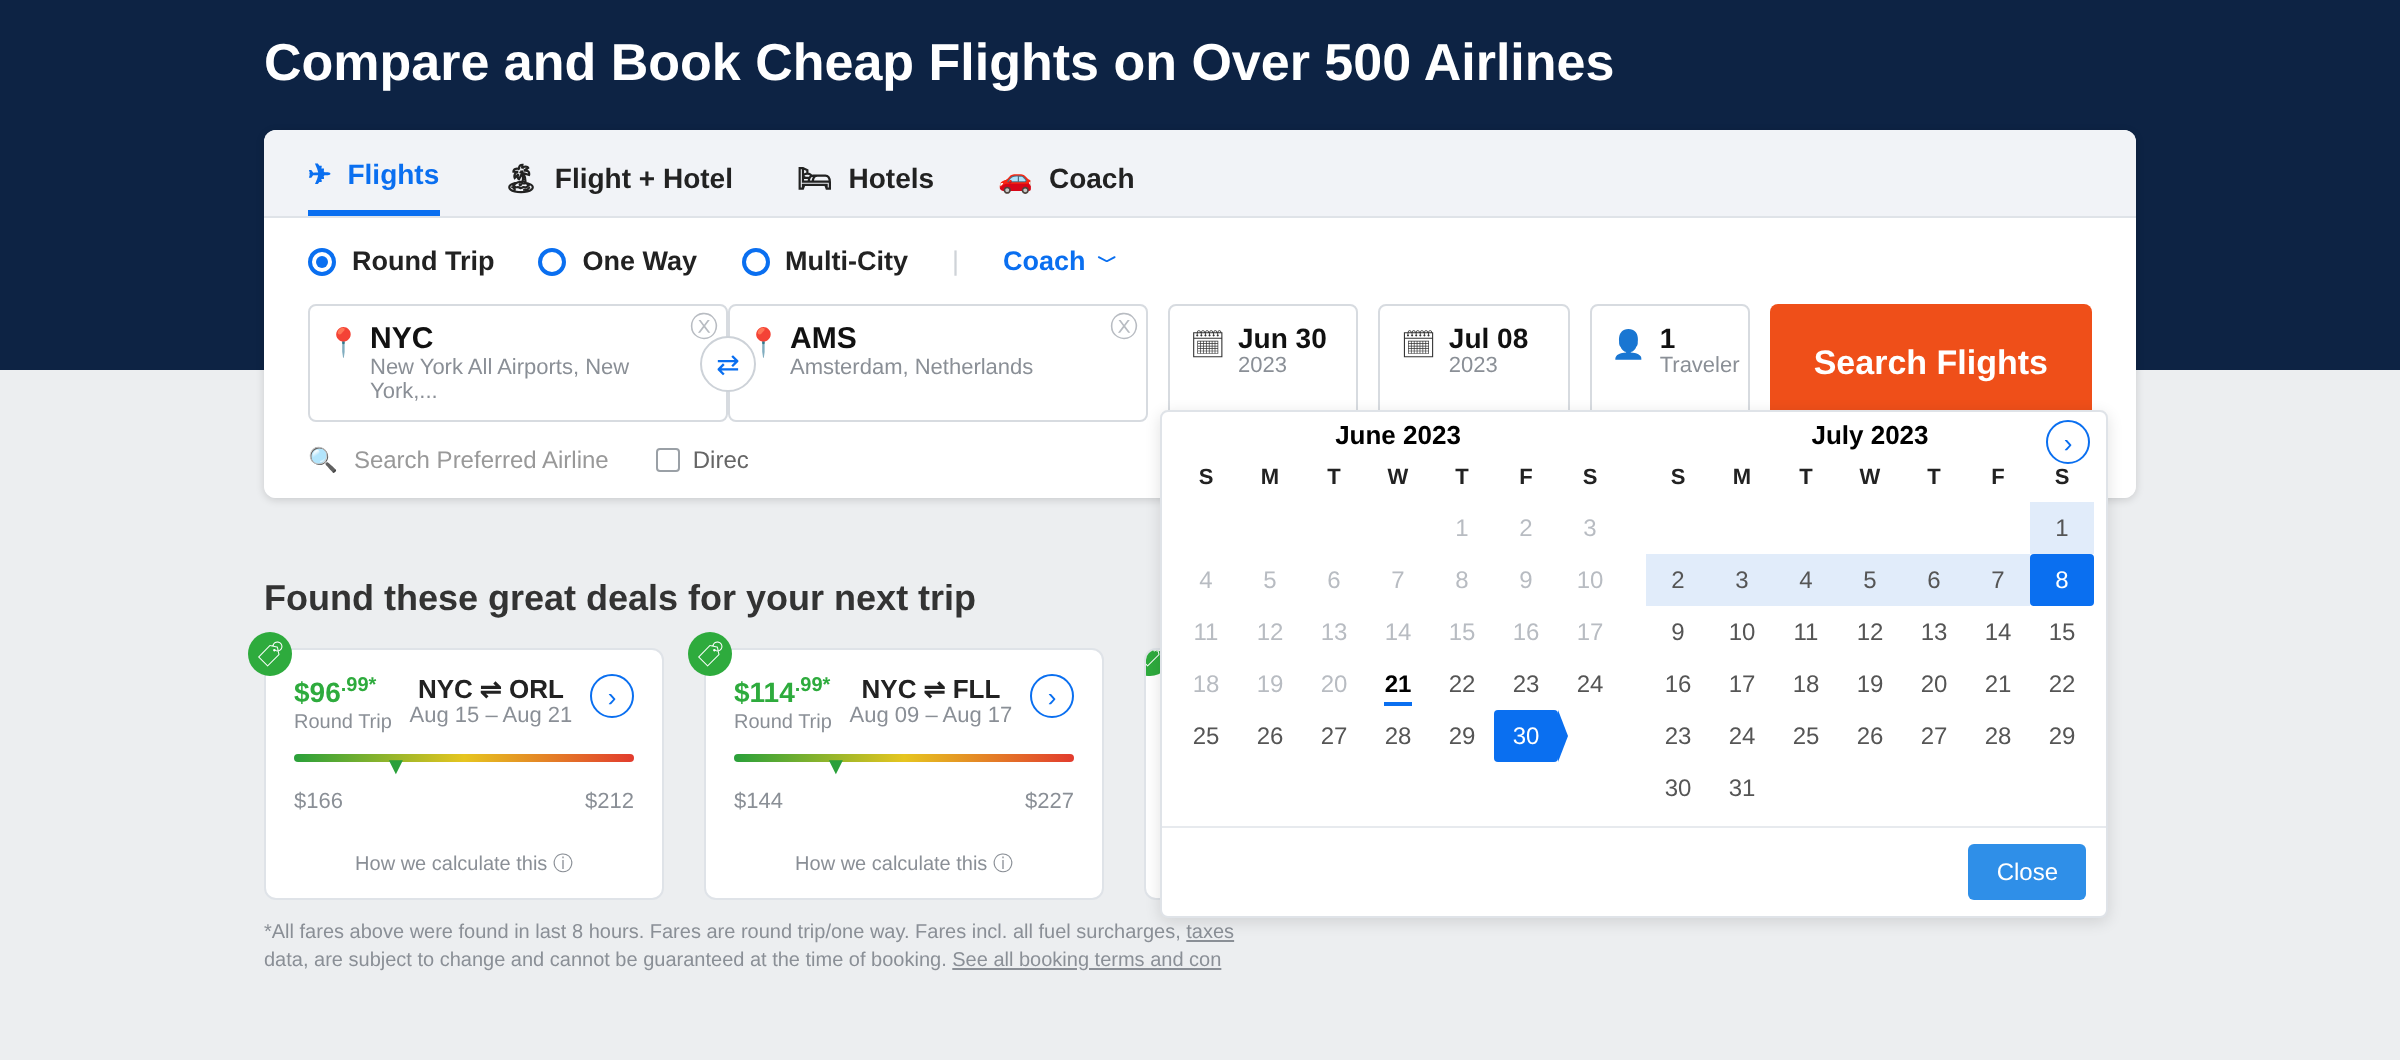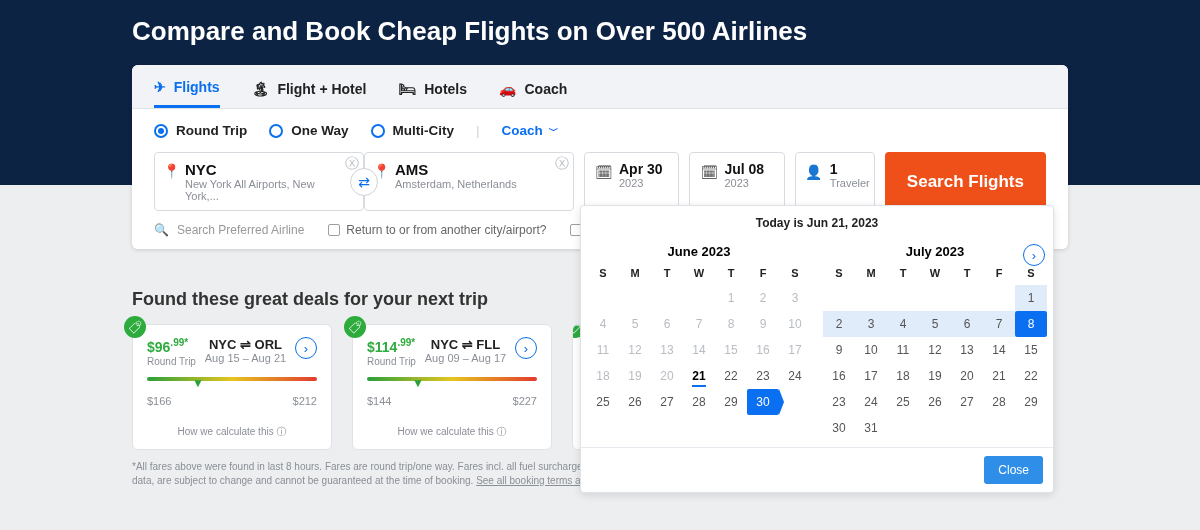--- a/index.html
+++ b/index.html
@@ -145,44 +145,40 @@
           <div class="swap">⇄</div>
           <div class="seg">
             <span class="close">ⓧ</span>
             <span class="pin">📍</span>
             <div class="code">AMS</div>
             <div class="sub">Amsterdam, Netherlands</div>
           </div>
         </div>
         <div class="date-box">
           <span class="ico">🗓</span>
-          <div class="big">Apr 30</div>
+          <div class="big">Jun 30</div>
           <div class="sm">2023</div>
         </div>
         <div class="date-box">
           <span class="ico">🗓</span>
           <div class="big">Jul 08</div>
           <div class="sm">2023</div>
         </div>
         <div class="trav-box" style="width:80px">
           <span class="ico">👤</span>
           <div class="big">1</div>
           <div class="sm">Traveler</div>
         </div>
         <button class="search-btn">Search Flights</button>
       </div>
 
       <div class="opts-row">
         <div class="srch-air">
             <span class="mag">🔍</span>
             <span>Search Preferred Airline</span>
-          </div>
-        <div class="chk">
-            <span class="box"></span>
-            <span>Return to or from another city/airport?</span>
           </div>
         <div class="chk">
             <span class="box"></span>
             <span>Direc</span>
           </div>
       </div>
     </div>
   </div>
 
   <div class="deals">
@@ -243,21 +239,20 @@
     </div>
 
     <div class="disclaimer">
       <span>*All fares above were found in last 8 hours. Fares are round trip/one way. Fares incl. all fuel surcharges, </span><span class="u">taxes</span><br>
       <span>data, are subject to change and cannot be guaranteed at the time of booking. </span><span class="u">See all booking terms and con</span>
     </div>
   </div>
 </div>
 
 <div class="cal-pop">
-  <div class="cal-head">Today is Jun 21, 2023</div>
   <div class="cal-months">
     <div class="nav-next">›</div>
     <div class="cal-month">
       <div class="cal-title">June 2023</div>
       <div class="dow">
           <span>S</span>
           <span>M</span>
           <span>T</span>
           <span>W</span>
           <span>T</span>

